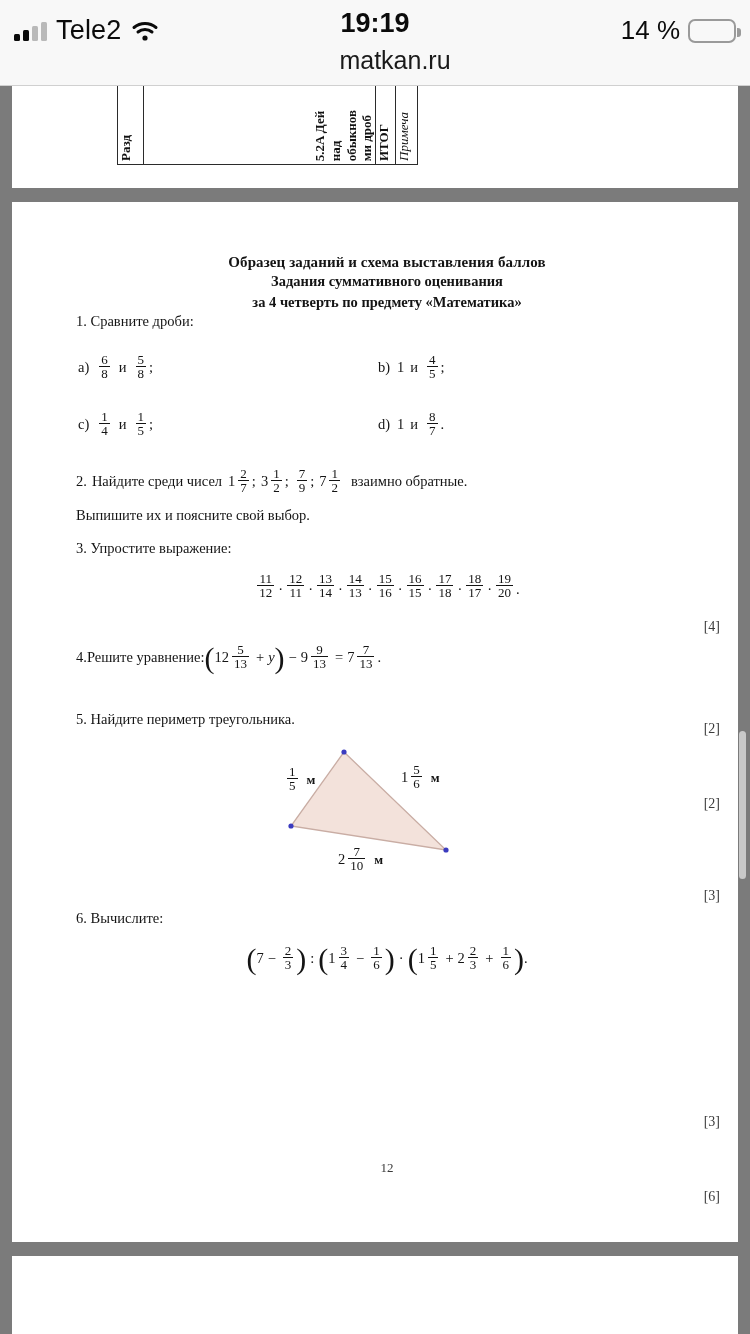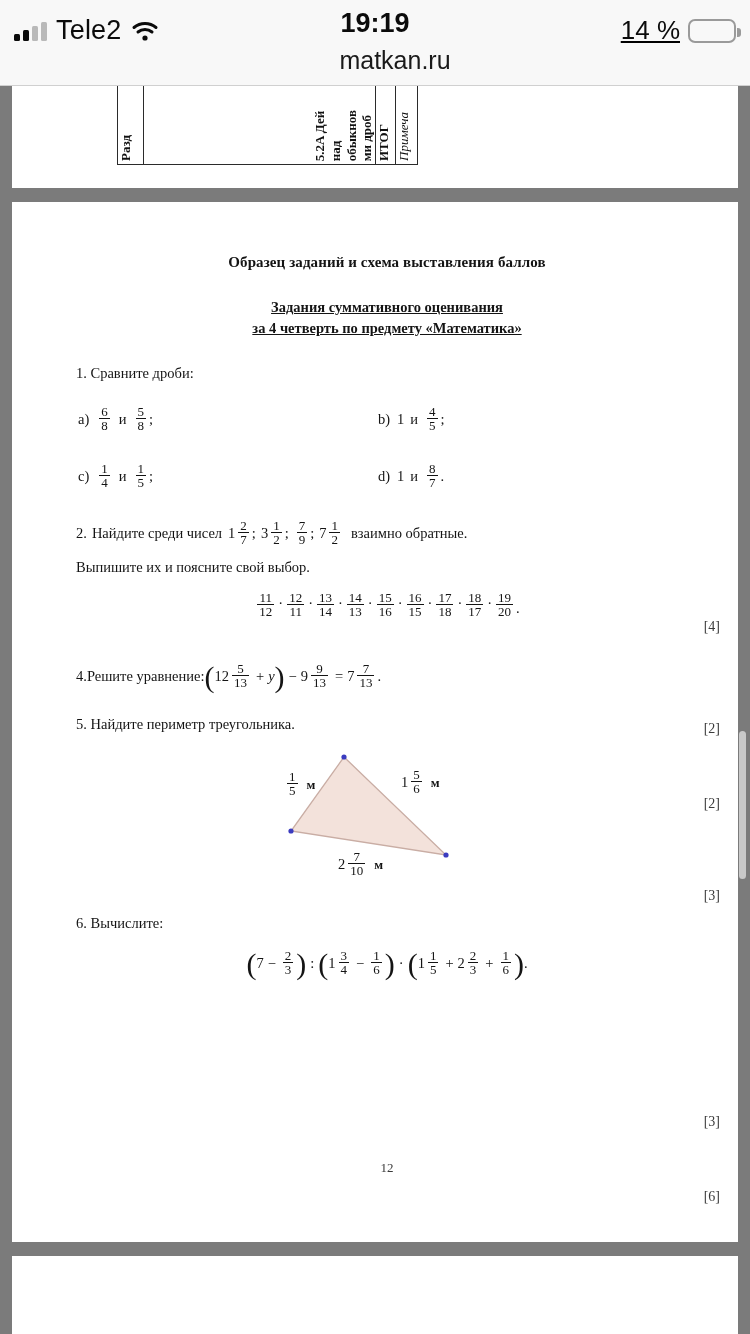--- a/index.html
+++ b/index.html
@@ -28,21 +28,21 @@
   .bar.b4 { height: 19px; background: #b9b9b9; }
   .carrier { font-size: 27px; color: #0b0b0b; letter-spacing: .2px; }
   .wifi { width: 28px; height: 22px; position: relative; }
   .sb-time {
     position: absolute; left: 0; right: 0; top: 0; height: 46px;
     display: flex; align-items: center; justify-content: center;
     font-size: 27px; font-weight: bold; color: #0b0b0b;
     pointer-events: none;
   }
   .sb-right {
-    margin-left: auto; display: flex; align-items: center; gap: 8px; text-decoration: underline;
+    margin-left: auto; display: flex; align-items: center; gap: 8px;
   }
   .batt-pct { font-size: 26px; color: #0b0b0b; }
   .batt {
     width: 48px; height: 24px; border: 2.5px solid #9a9a9a;
     border-radius: 7px; position: relative; padding: 2.5px;
   }
   .batt::after {
     content: ""; position: absolute; right: -7px; top: 7px;
     width: 4px; height: 9px; border-radius: 0 3px 3px 0; background: #9a9a9a;
   }
@@ -106,23 +106,23 @@
     padding: 52px 40px 0 40px;
     position: relative;
     height: 100%;
   }
   .h-title {
     text-align: center; font-weight: bold; font-size: 15px;
     letter-spacing: .1px;
   }
   .h-sub {
     text-align: center; font-weight: bold; font-size: 14.5px;
-    margin-top: 26px; line-height: 1.45; text-decoration: underline;
-  }
-  .qline { font-size: 14.5px; margin-top: 26px; }
+    line-height: 1.45;
+  }
+  .qline { font-size: 14.5px; }
   .q-note { font-size: 14.5px; margin-top: 12px; }
 
   
   .frac {
     display: inline-flex; flex-direction: column; align-items: center;
     vertical-align: middle; margin: 0 3px; line-height: 1;
     position: relative; top: -1px;
   }
   .frac .num { font-size: 13px; padding: 0 2px; }
   .frac .den { font-size: 13px; padding: 0 2px; border-top: 1px solid #141414; }
@@ -141,21 +141,21 @@
 
   
   .mark {
     position: absolute; right: 18px;
     font-size: 14px; color: #3b3b3b;
     font-family: "Liberation Serif", serif;
   }
 
   
   .chain {
-    display: flex; justify-content: center; align-items: flex-start;
+    display: flex; justify-content: center; align-items: center;
     margin-top: 16px; font-size: 14.5px;
   }
   .chain .dot { margin: 0 1px; position: relative; top: 3px; }
 
   
   .eqrow { display: inline-flex; align-items: center; }
 
   
   .figure {
     position: relative; height: 170px; margin-top: 10px;
@@ -362,20 +362,24 @@
                 <span class="num">1</span>
                 <span class="den">2</span>
               </span>
           </span>
           <span style="margin-left:8px">взаимно обратные.</span>
         </span>
       </div>
       <div class="q-note">Выпишите их и поясните свой выбор.</div>
       <div class="mark" style="top:519px">[2]</div>
 
+      <div class="qline" style="margin-top:16px">
+        <span>3.</span>
+        <span>Упростите выражение:</span>
+      </div>
       <div class="chain">
         <span class="frac">
             <span class="num">11</span>
             <span class="den">12</span>
           </span>
         <span class="dot">·</span>
         <span class="frac">
             <span class="num">12</span>
             <span class="den">11</span>
           </span>
@@ -447,21 +451,21 @@
             <span class="frac">
                 <span class="num">7</span>
                 <span class="den">13</span>
               </span>
           </span>
           <span>.</span>
         </span>
       </div>
       <div class="mark" style="top:686px">[3]</div>
 
-      <div class="qline" style="">
+      <div class="qline" style="margin-top:40px">
         <span>5.</span>
         <span>Найдите периметр треугольника.</span>
       </div>
 
       <div class="figure">
         <svg width="190" height="130" viewBox="0 0 190 130">
           <polygon points="63,12 10,86 165,110" fill="#f3e2db" stroke="#c9ada4" stroke-width="1.3"></polygon>
           <circle cx="63" cy="12" r="2.6" fill="#3b3bbf"></circle>
           <circle cx="10" cy="86" r="2.6" fill="#3b3bbf"></circle>
           <circle cx="165" cy="110" r="2.6" fill="#3b3bbf"></circle>

